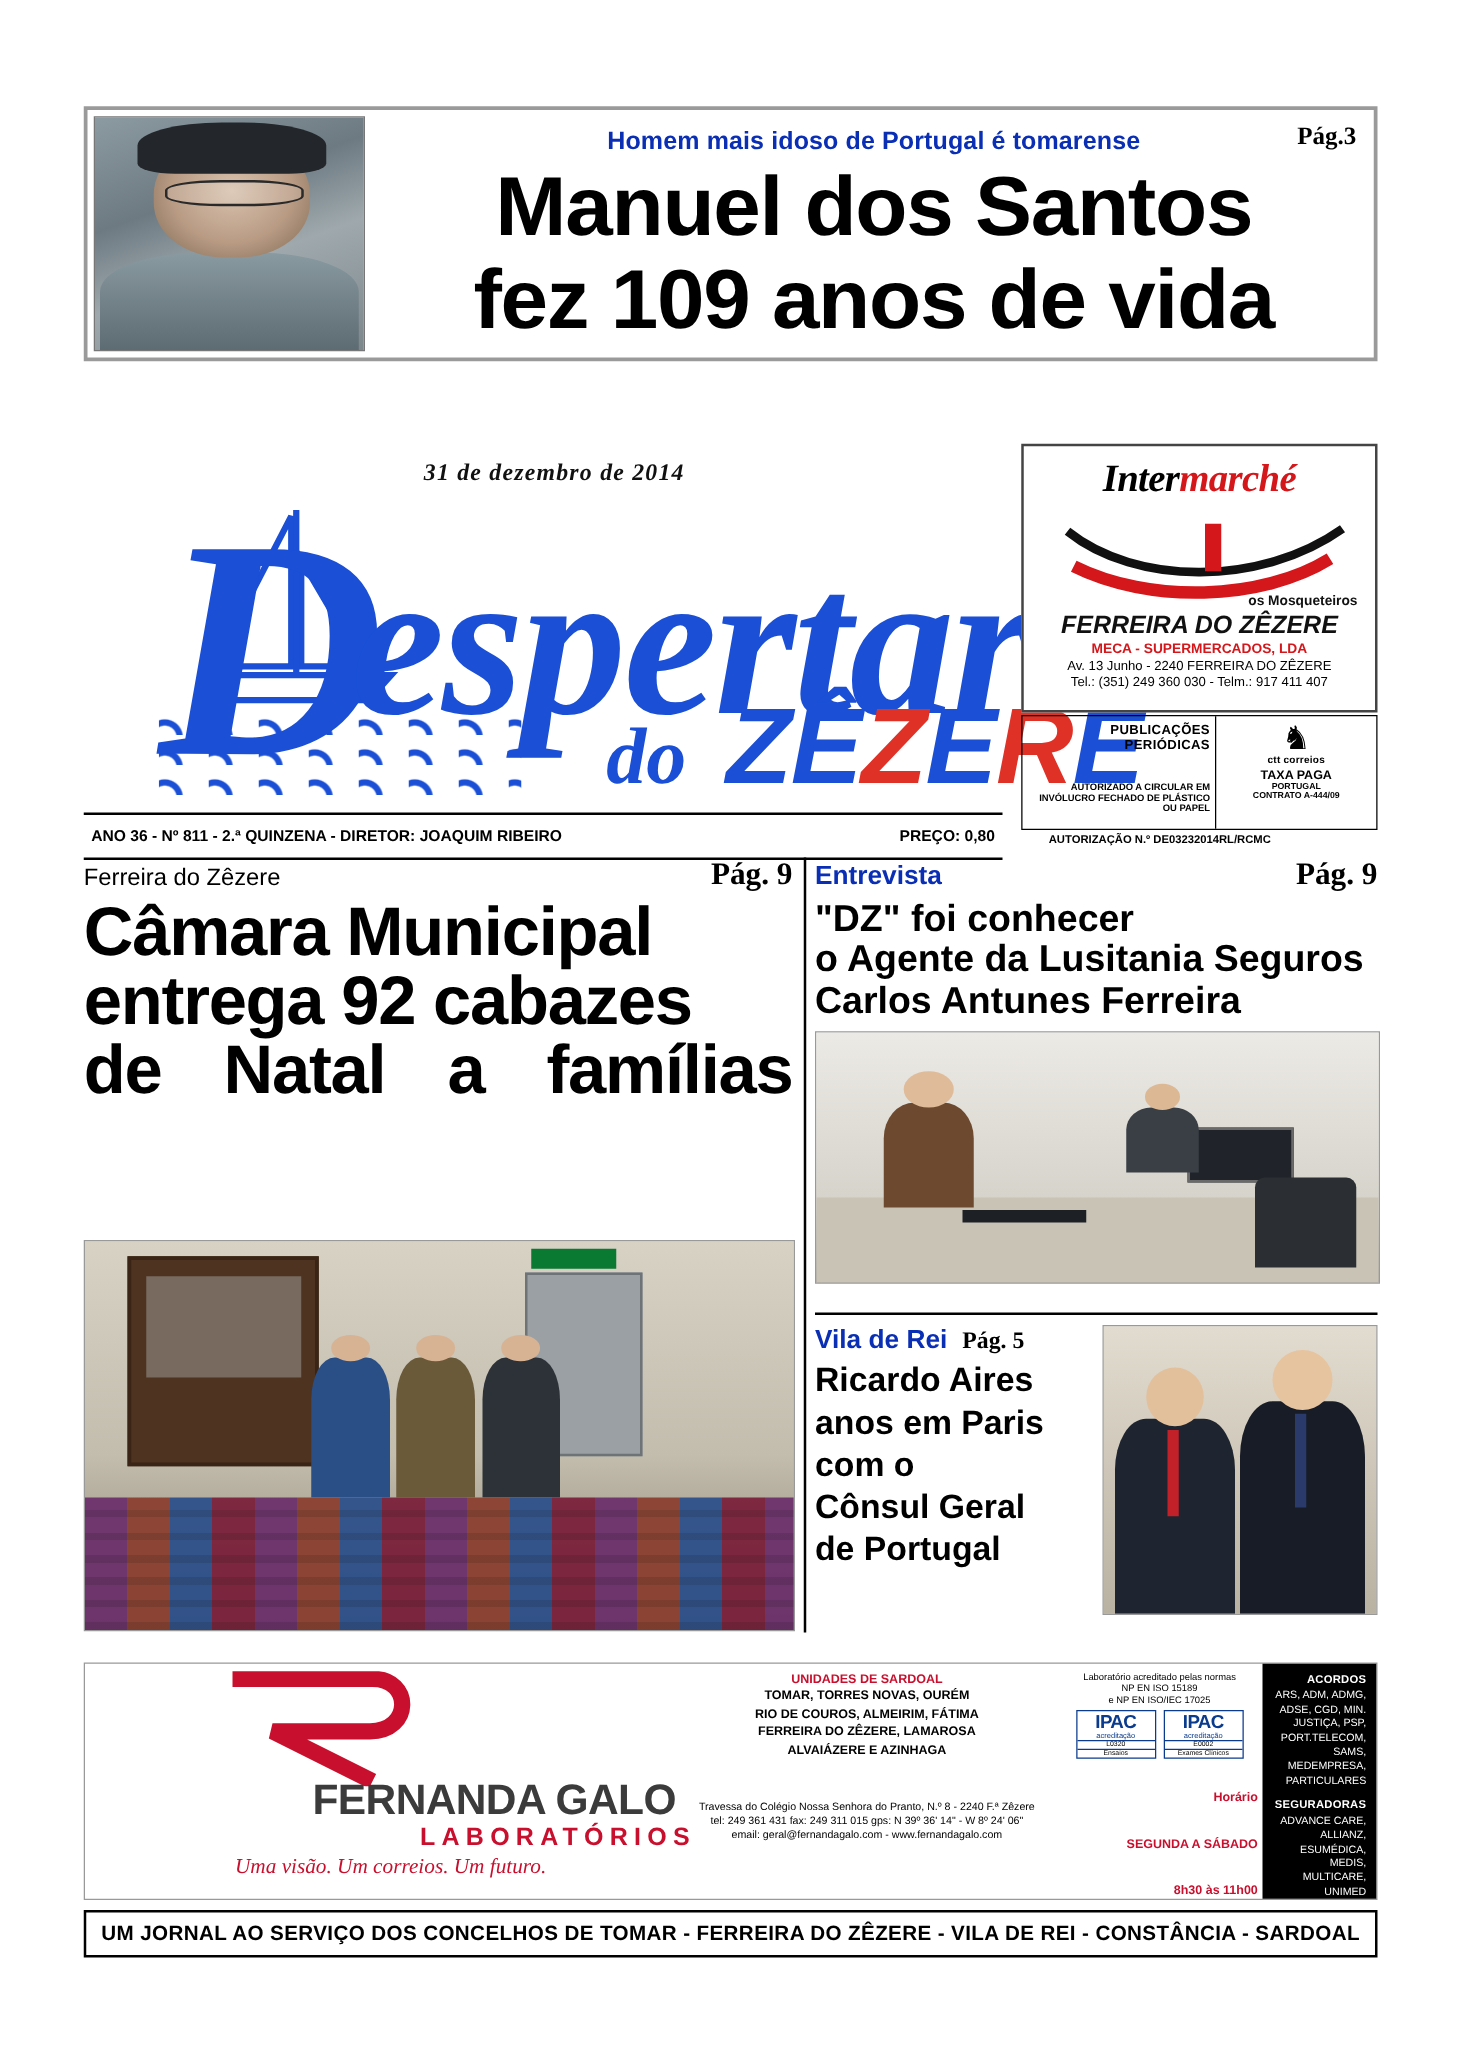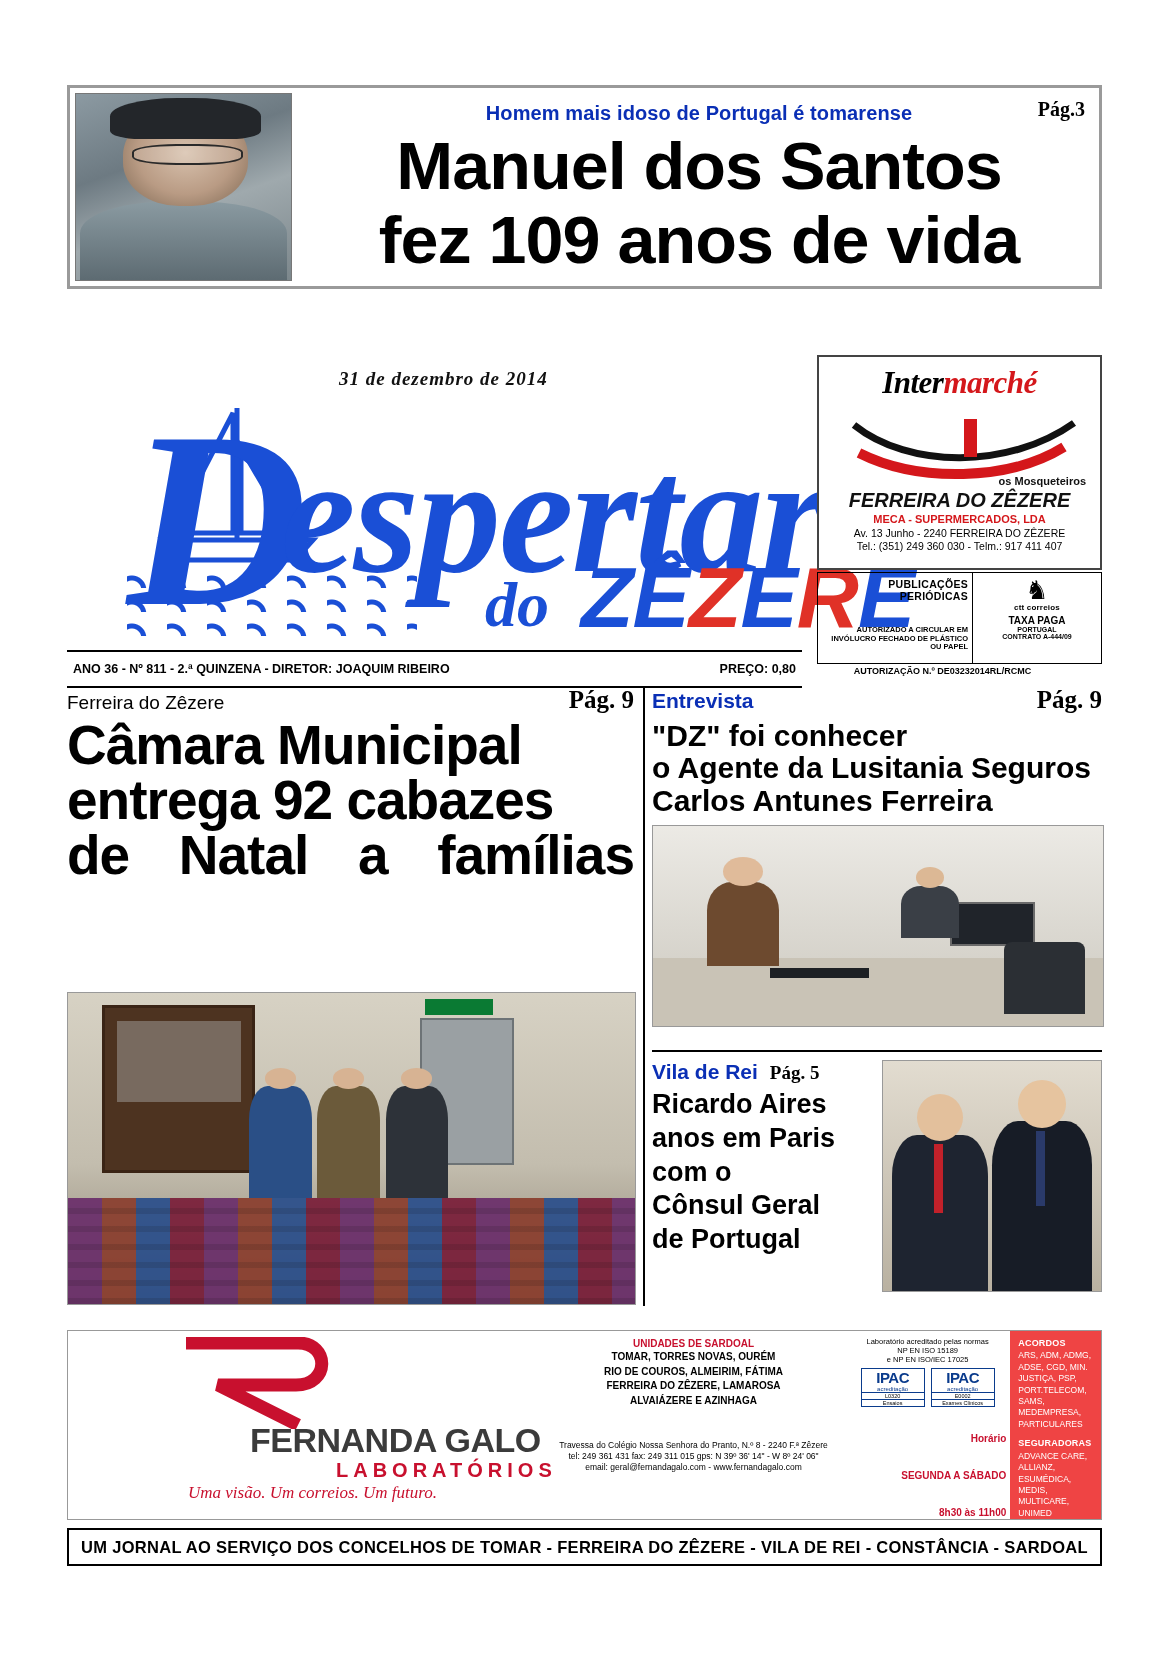--- a/index.html
+++ b/index.html
@@ -125,21 +125,21 @@
   }
   .pub-left{flex:1;border-right:1px solid #000;padding:5px 4px;text-align:right;}
   .pub-t1{font-size:10.5px;font-weight:bold;letter-spacing:.3px;}
   .pub-t2{font-size:7.5px;font-weight:bold;margin-top:24px;line-height:1.15;}
   .pub-right{width:122px;padding:4px 3px;text-align:center;position:relative;}
   .ctt-horse{font-size:26px;line-height:1;}
   .ctt-lbl{font-size:8px;font-weight:bold;letter-spacing:.2px;}
   .taxa{font-size:10px;font-weight:bold;margin-top:3px;}
   .taxa small{display:block;font-size:7px;font-weight:bold;}
   .autoriz{
-    position:absolute;left:800px;top:666px;width:285px;text-align:center;
+    position:absolute;left:839px;top:666px;width:285px;
     font-size:9px;font-weight:bold;
   }
 
   
   .infobar{
     position:absolute;left:67px;top:650px;width:735px;height:38px;
     border-top:2px solid #000;border-bottom:2px solid #000;
     display:flex;align-items:center;justify-content:space-between;
     font-size:12.5px;font-weight:bold;padding:0 6px;box-sizing:border-box;
   }
@@ -231,21 +231,21 @@
   .ulist{font-weight:bold;font-size:10px;text-align:center;line-height:1.45;}
   .ad-col3{width:160px;padding:6px 4px;font-size:7.5px;text-align:center;position:relative;}
   .ipac-row{display:flex;gap:6px;justify-content:center;margin-top:4px;}
   .ipac{border:1px solid #0a3b8c;width:62px;}
   .ipac b{display:block;font-size:15px;color:#0a3b8c;font-weight:bold;letter-spacing:-.5px;}
   .ipac i{display:block;font-size:6px;font-style:normal;color:#0a3b8c;}
   .ipac u{display:block;font-size:5.5px;text-decoration:none;border-top:1px solid #0a3b8c;}
   .horario{color:#c8102e;font-weight:bold;font-size:10px;text-align:right;margin-top:26px;}
   .addr{font-size:8.5px;text-align:center;}
   .ad-right{
-    flex:1;background:#ef4444;color:#fff;padding:6px 8px;font-size:8.5px;line-height:1.35;
+    flex:1;background:#000000;color:#fff;padding:6px 8px;font-size:8.5px;line-height:1.35;text-align:right;
   }
   .ad-right h5{margin:0 0 1px;font-size:9px;letter-spacing:.2px;}
   .ad-right p{margin:0 0 7px;}
 
   
   .footer{
     position:absolute;left:67px;top:1528px;width:1035px;height:38px;
     border:2px solid #000;box-sizing:border-box;
     display:flex;align-items:center;justify-content:center;
     font-weight:bold;font-size:16.5px;letter-spacing:.3px;

